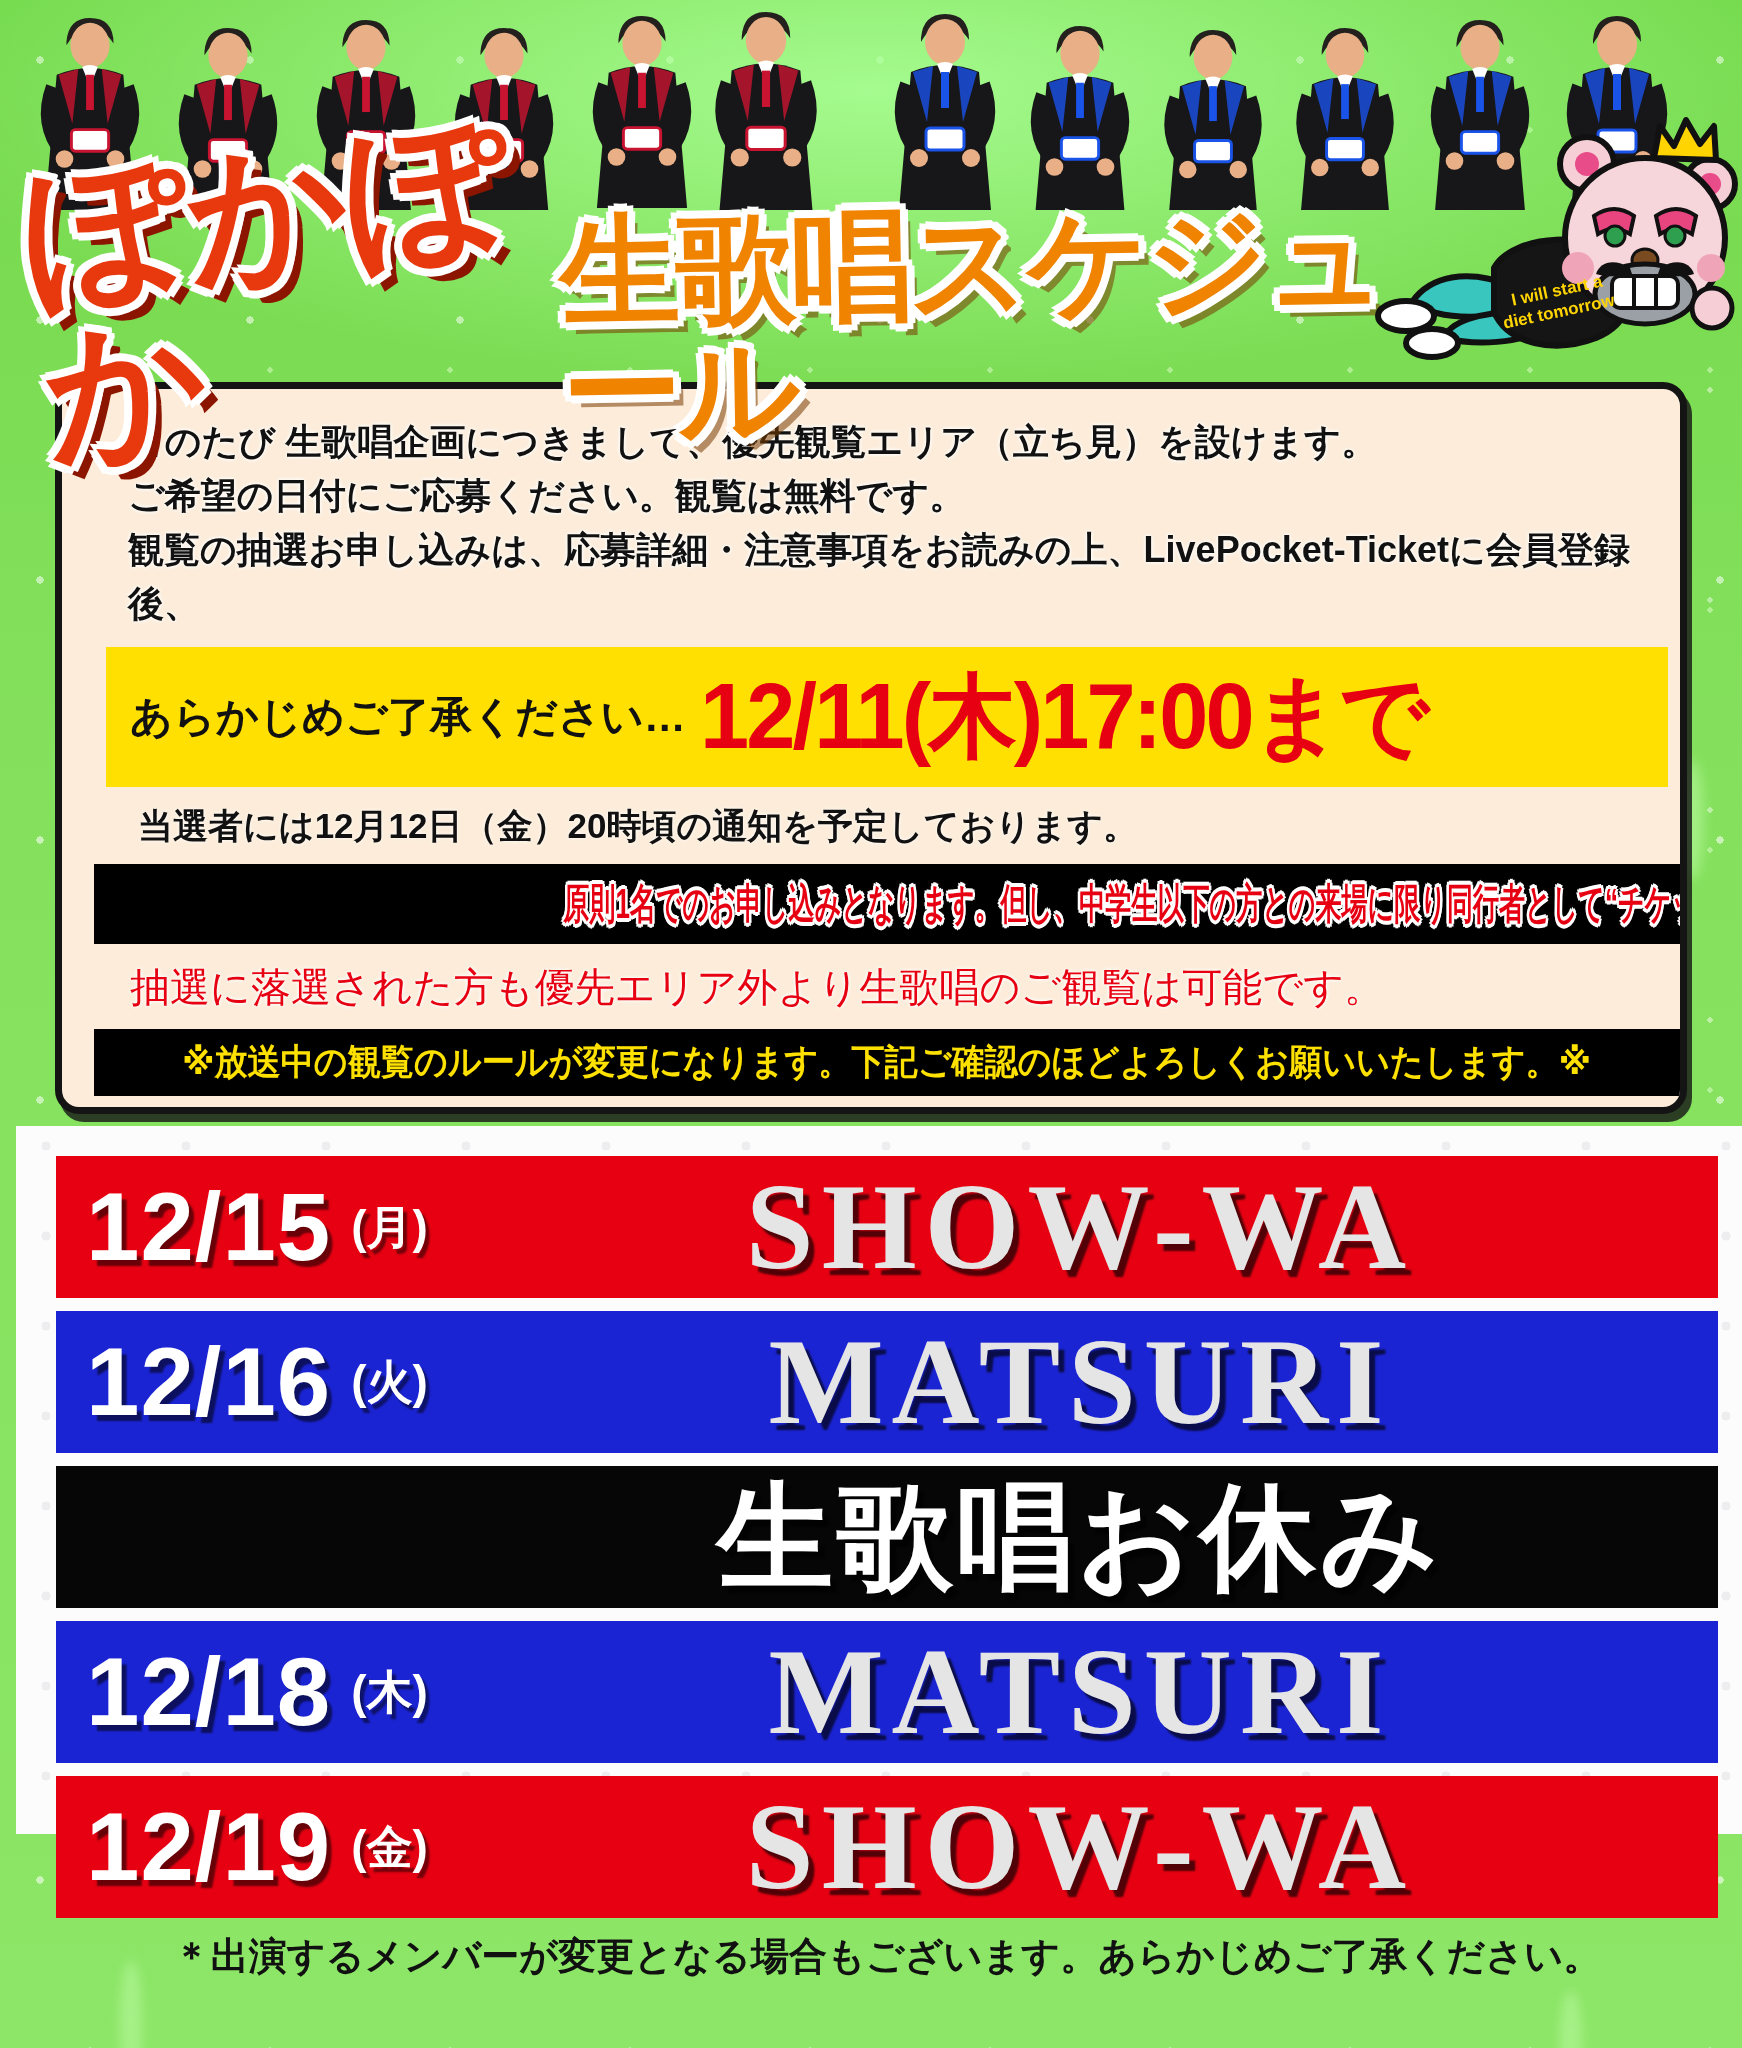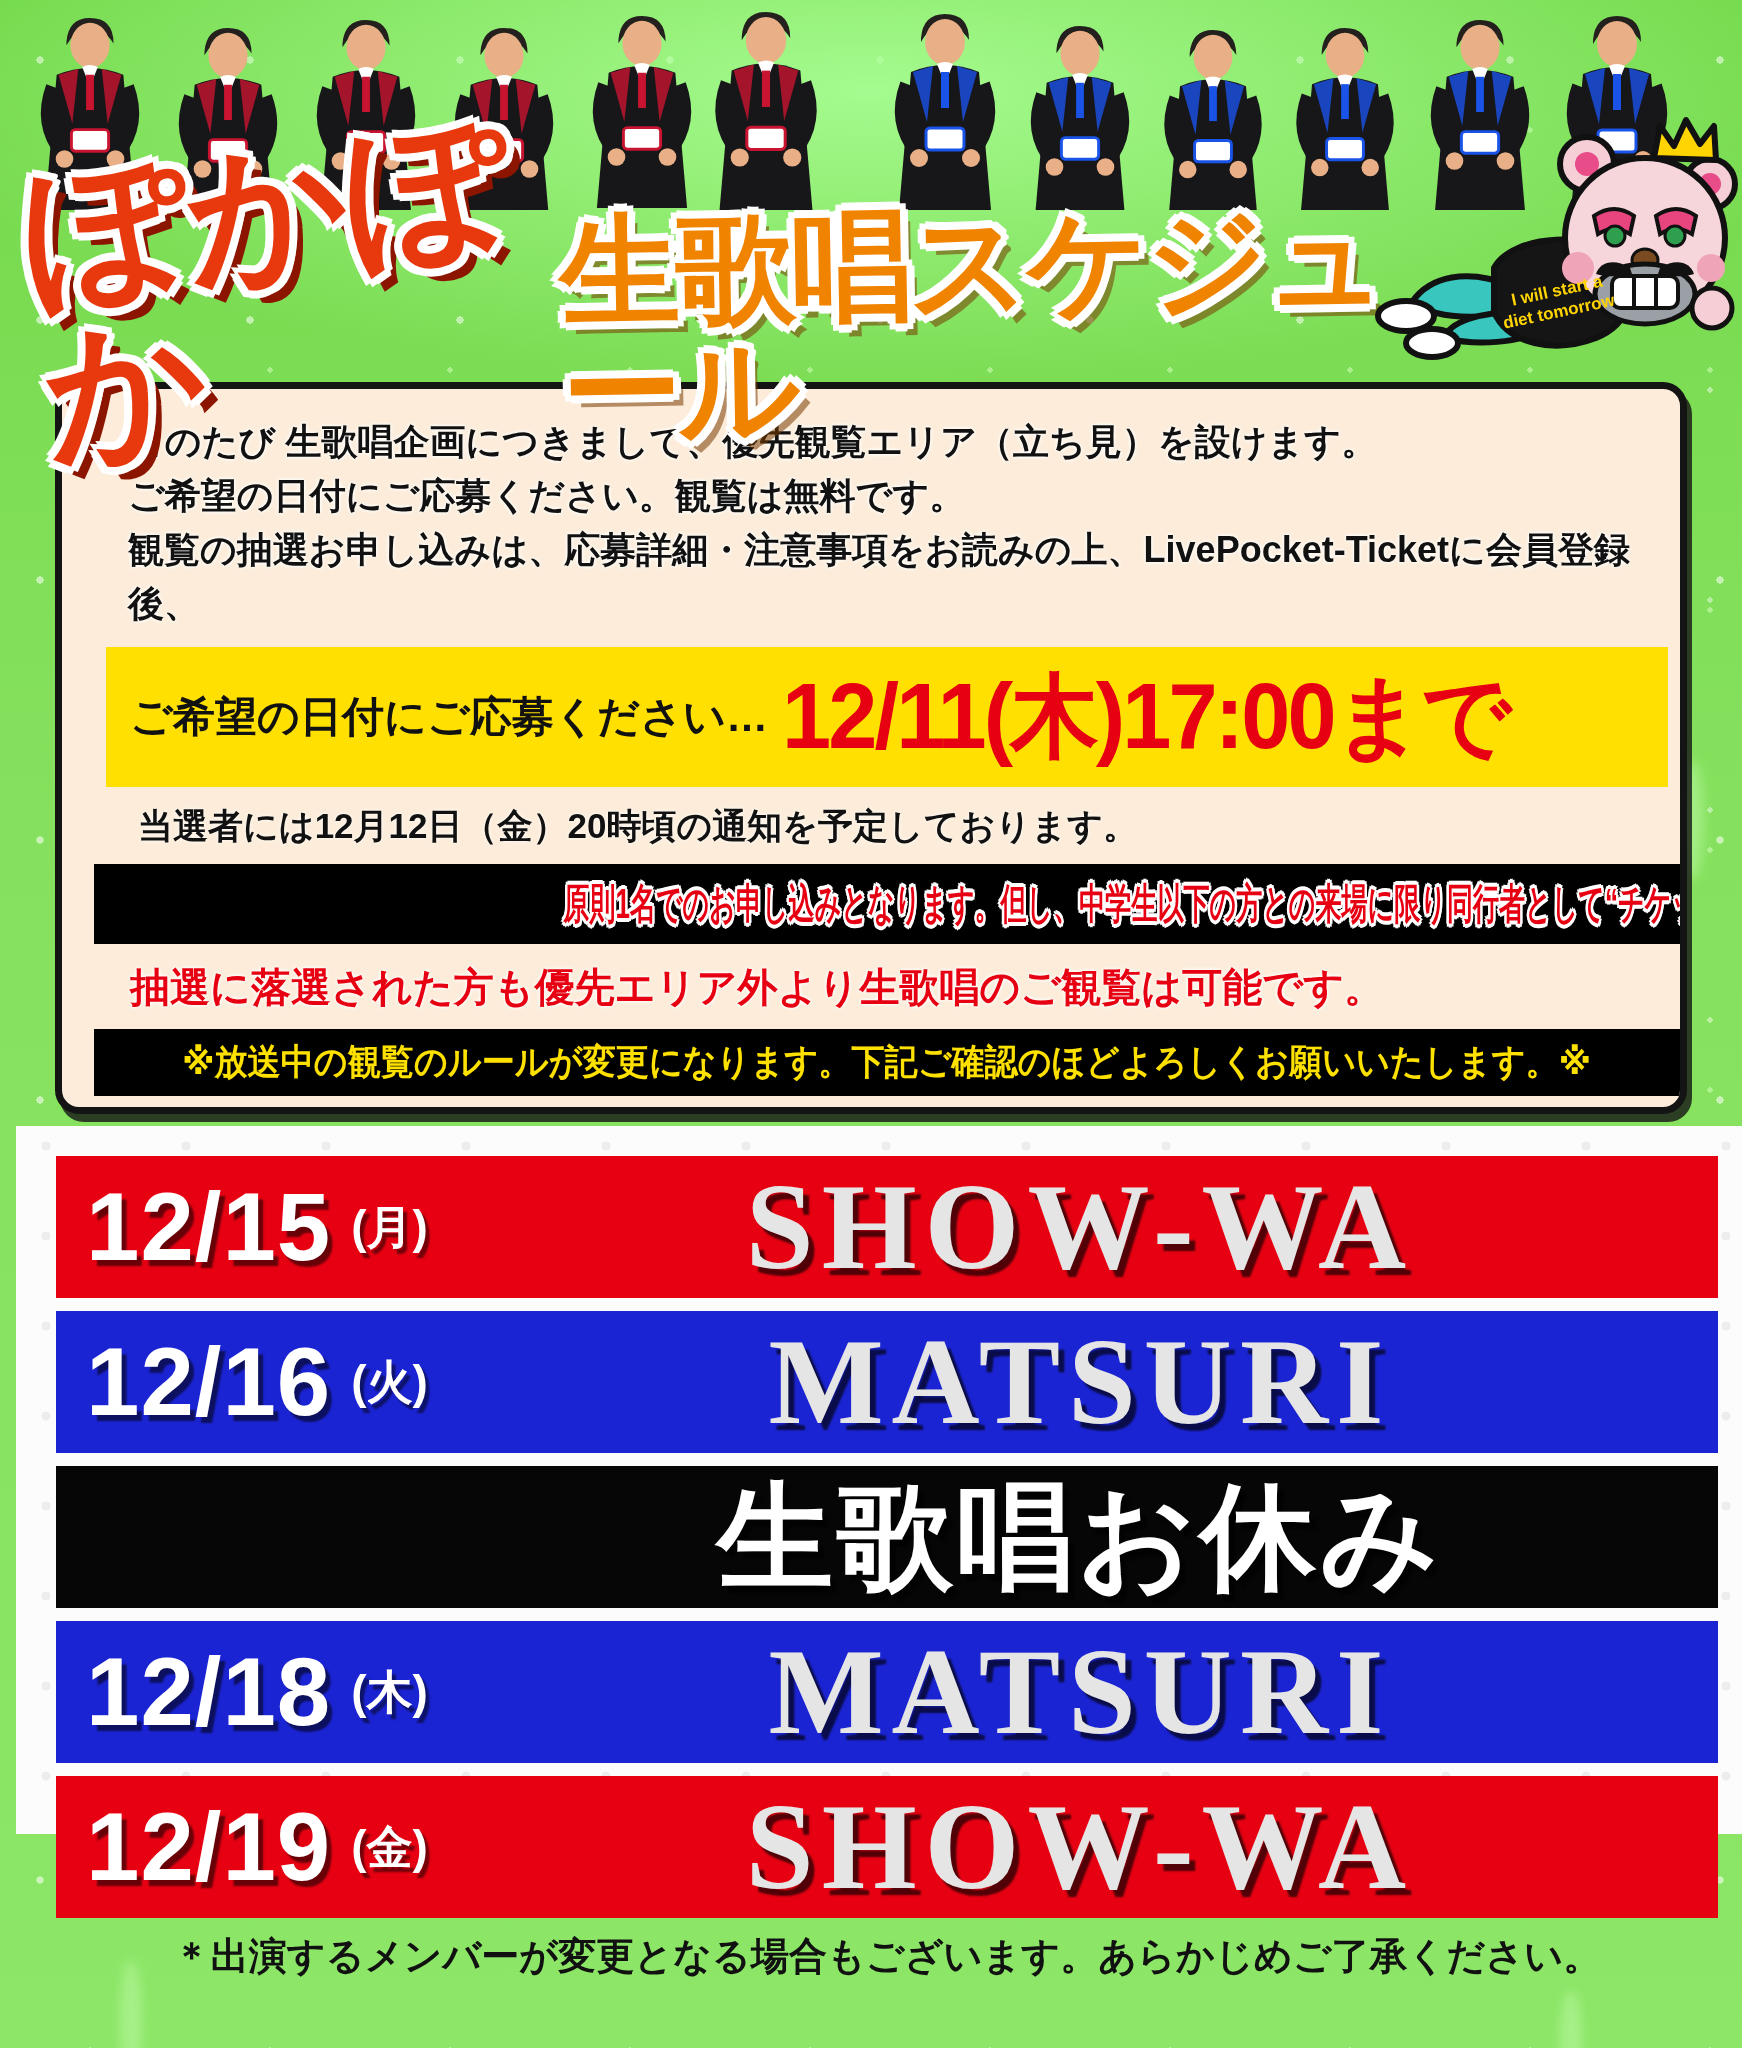--- a/index.html
+++ b/index.html
@@ -32,21 +32,21 @@
   .intro{padding:26px 34px 0 34px;font-size:36px;font-weight:800;color:#111;line-height:1.5;
     text-shadow:0 0 4px #fff,0 0 4px #fff;}
   .deadline-band{margin:16px 12px 0 12px;background:#ffe000;display:flex;align-items:center;padding:8px 10px 8px 24px;min-height:104px;}
   .deadline-label{font-size:42px;font-weight:900;color:#111;white-space:nowrap;}
   .deadline-value{font-size:92px;font-weight:900;color:#e60012;white-space:nowrap;letter-spacing:-3px;margin-left:14px;transform:scaleX(.96);transform-origin:left center;}
   .notify-line{padding:16px 0 0 44px;font-size:35px;font-weight:700;color:#111;text-shadow:0 0 4px #fff;}
   .band{margin-top:14px;background:#000;text-align:center;overflow:hidden;}
   .band-red-text{display:inline-block;white-space:nowrap;font-size:42px;font-weight:900;color:#e60012;padding:12px 0;
     transform:scaleX(.62);transform-origin:center;
     text-shadow:-3px -3px 0 #fff,3px -3px 0 #fff,-3px 3px 0 #fff,3px 3px 0 #fff,-4px 0 0 #fff,4px 0 0 #fff,0 -4px 0 #fff,0 4px 0 #fff;}
-  .lose-line{padding:16px 0 0 36px;font-size:40px;font-weight:700;color:#e60012;white-space:nowrap;
+  .lose-line{padding:16px 0 0 36px;font-size:40px;font-weight:400;color:#e60012;white-space:nowrap;
     text-shadow:0 0 4px #fff,0 0 4px #fff;}
   .band-yellow-text{display:inline-block;white-space:nowrap;font-size:36px;font-weight:900;color:#ffe100;padding:9px 0;
     transform:scaleX(.92);transform-origin:center;}
   .bullets{padding:18px 26px 0 30px;font-size:35px;font-weight:800;color:#111;line-height:1.45;text-shadow:0 0 4px #fff;}
 
   
   .schedule-section{position:absolute;top:1126px;left:16px;width:1742px;height:708px;
     background:
       radial-gradient(circle 5px at 30px 20px, rgba(210,210,215,.35) 90%, transparent 91%),
       #fcfcfc;
@@ -147,21 +147,21 @@
     <text x="198" y="201" text-anchor="middle" transform="rotate(-12 198 201)" font-size="17" font-weight="bold" fill="#ffd400">diet tomorrow</text>
   </svg>
 
   <div class="info-box">
     <div class="intro">
       <div>このたび 生歌唱企画につきまして、優先観覧エリア（立ち見）を設けます。</div>
       <div>ご希望の日付にご応募ください。観覧は無料です。</div>
       <div>観覧の抽選お申し込みは、応募詳細・注意事項をお読みの上、LivePocket-Ticketに会員登録後、</div>
     </div>
     <div class="deadline-band">
-      <span class="deadline-label">ご希望の日付にご応募ください…</span>
+      <span class="deadline-label">あらかじめご了承ください…</span>
       <span class="deadline-value">12/11(木)17:00まで</span>
     </div>
     <div class="notify-line">当選者には12月12日（金）20時頃の通知を予定しております。</div>
     <div class="band">
       <span class="band-red-text">原則1名でのお申し込みとなります。但し、中学生以下の方との来場に限り同行者として“チケット2枚での申し込み”が可能です。</span>
     </div>
     <div class="lose-line">抽選に落選された方も優先エリア外より生歌唱のご観覧は可能です。</div>
     <div class="band">
       <span class="band-yellow-text">※放送中の観覧のルールが変更になります。下記ご確認のほどよろしくお願いいたします。※</span>
     </div>

